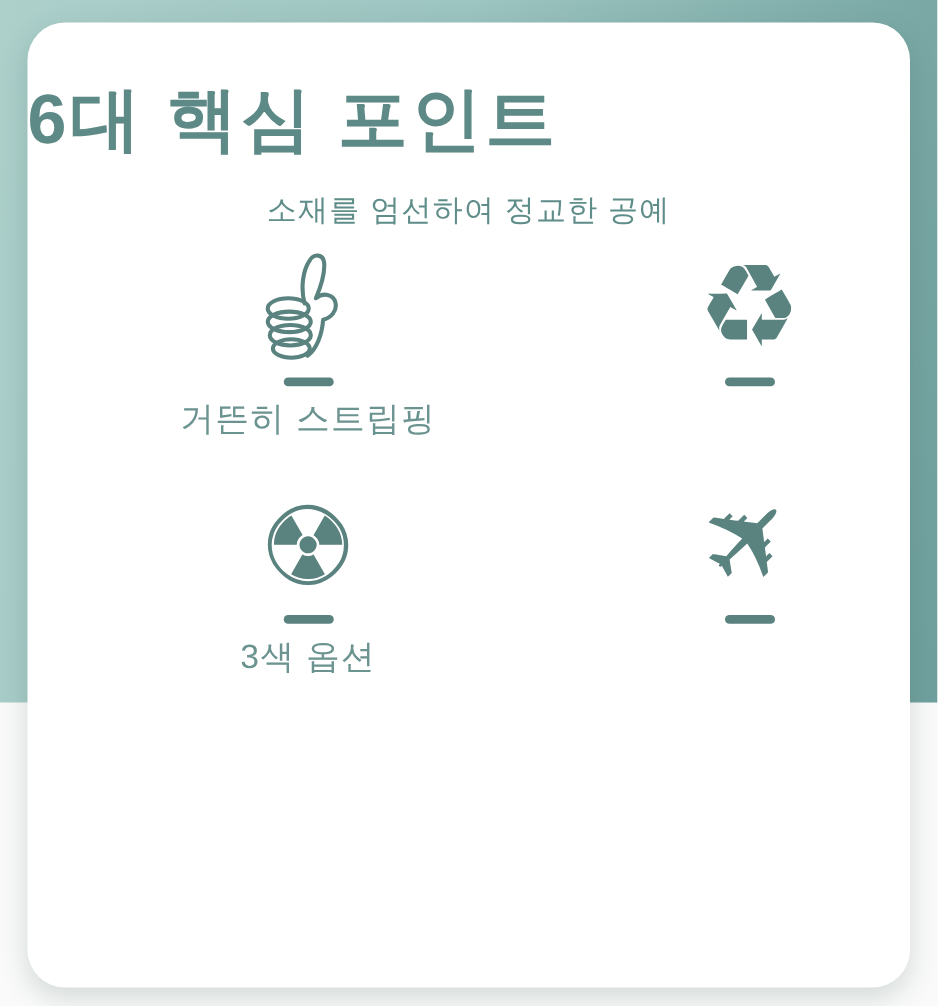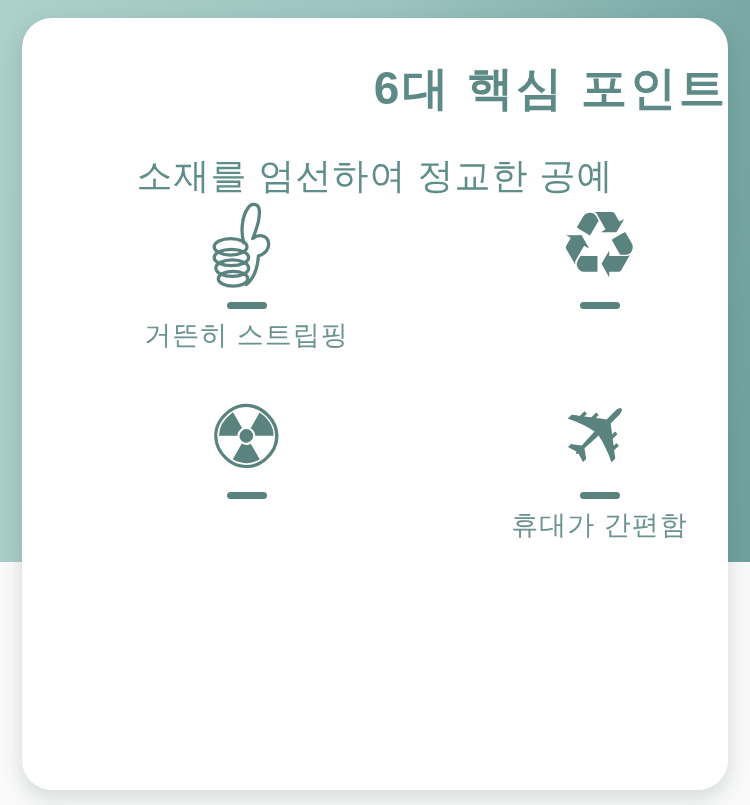--- a/index.html
+++ b/index.html
@@ -12,26 +12,26 @@
     position:absolute;left:0;top:0;width:750px;height:562px;
     background:linear-gradient(100deg,#add0cb 0%,#9cc4c0 45%,#6fa09d 100%);
   }
   .card{
     position:absolute;left:22px;top:18px;width:706px;height:772px;
     background:#ffffff;border-radius:30px;
     box-shadow:0 8px 22px rgba(40,70,68,.18);
   }
   .title{
     position:absolute;top:40px;left:0;width:100%;
-    text-align:right;font-size:46px;font-weight:bold;
+    text-align:left;font-size:56px;font-weight:bold;
     letter-spacing:3px;color:#5d8a86;
   }
   .subtitle{
     position:absolute;top:134px;left:0;width:100%;
-    text-align:center;font-size:36px;color:#5f8d89;letter-spacing:1px;
+    text-align:center;font-size:24px;color:#5f8d89;letter-spacing:1px;
   }
   .grid{
     position:absolute;top:180px;left:0;width:100%;
     display:grid;grid-template-columns:1fr 1fr;grid-auto-rows:190px;padding-left:48px;
   }
   .cell{display:flex;flex-direction:column;align-items:center;}
   .icon-box{
     height:94px;display:flex;align-items:flex-end;justify-content:center;
     color:#5a837f;
   }
@@ -79,24 +79,24 @@
         <span class="glyph recycle">♻</span>
       </div>
       <div class="divider"></div>
     </div>
 
     <div class="cell">
       <div class="icon-box">
         <span class="glyph radiation">☢</span>
       </div>
       <div class="divider"></div>
+      <div class="label">3색 옵션</div>
     </div>
 
     <div class="cell">
       <div class="icon-box">
         <span class="glyph plane">✈</span>
       </div>
       <div class="divider"></div>
-      <div class="label">휴대가 간편함</div>
     </div>
 
   </div>
 </div>
 
 </body></html>

